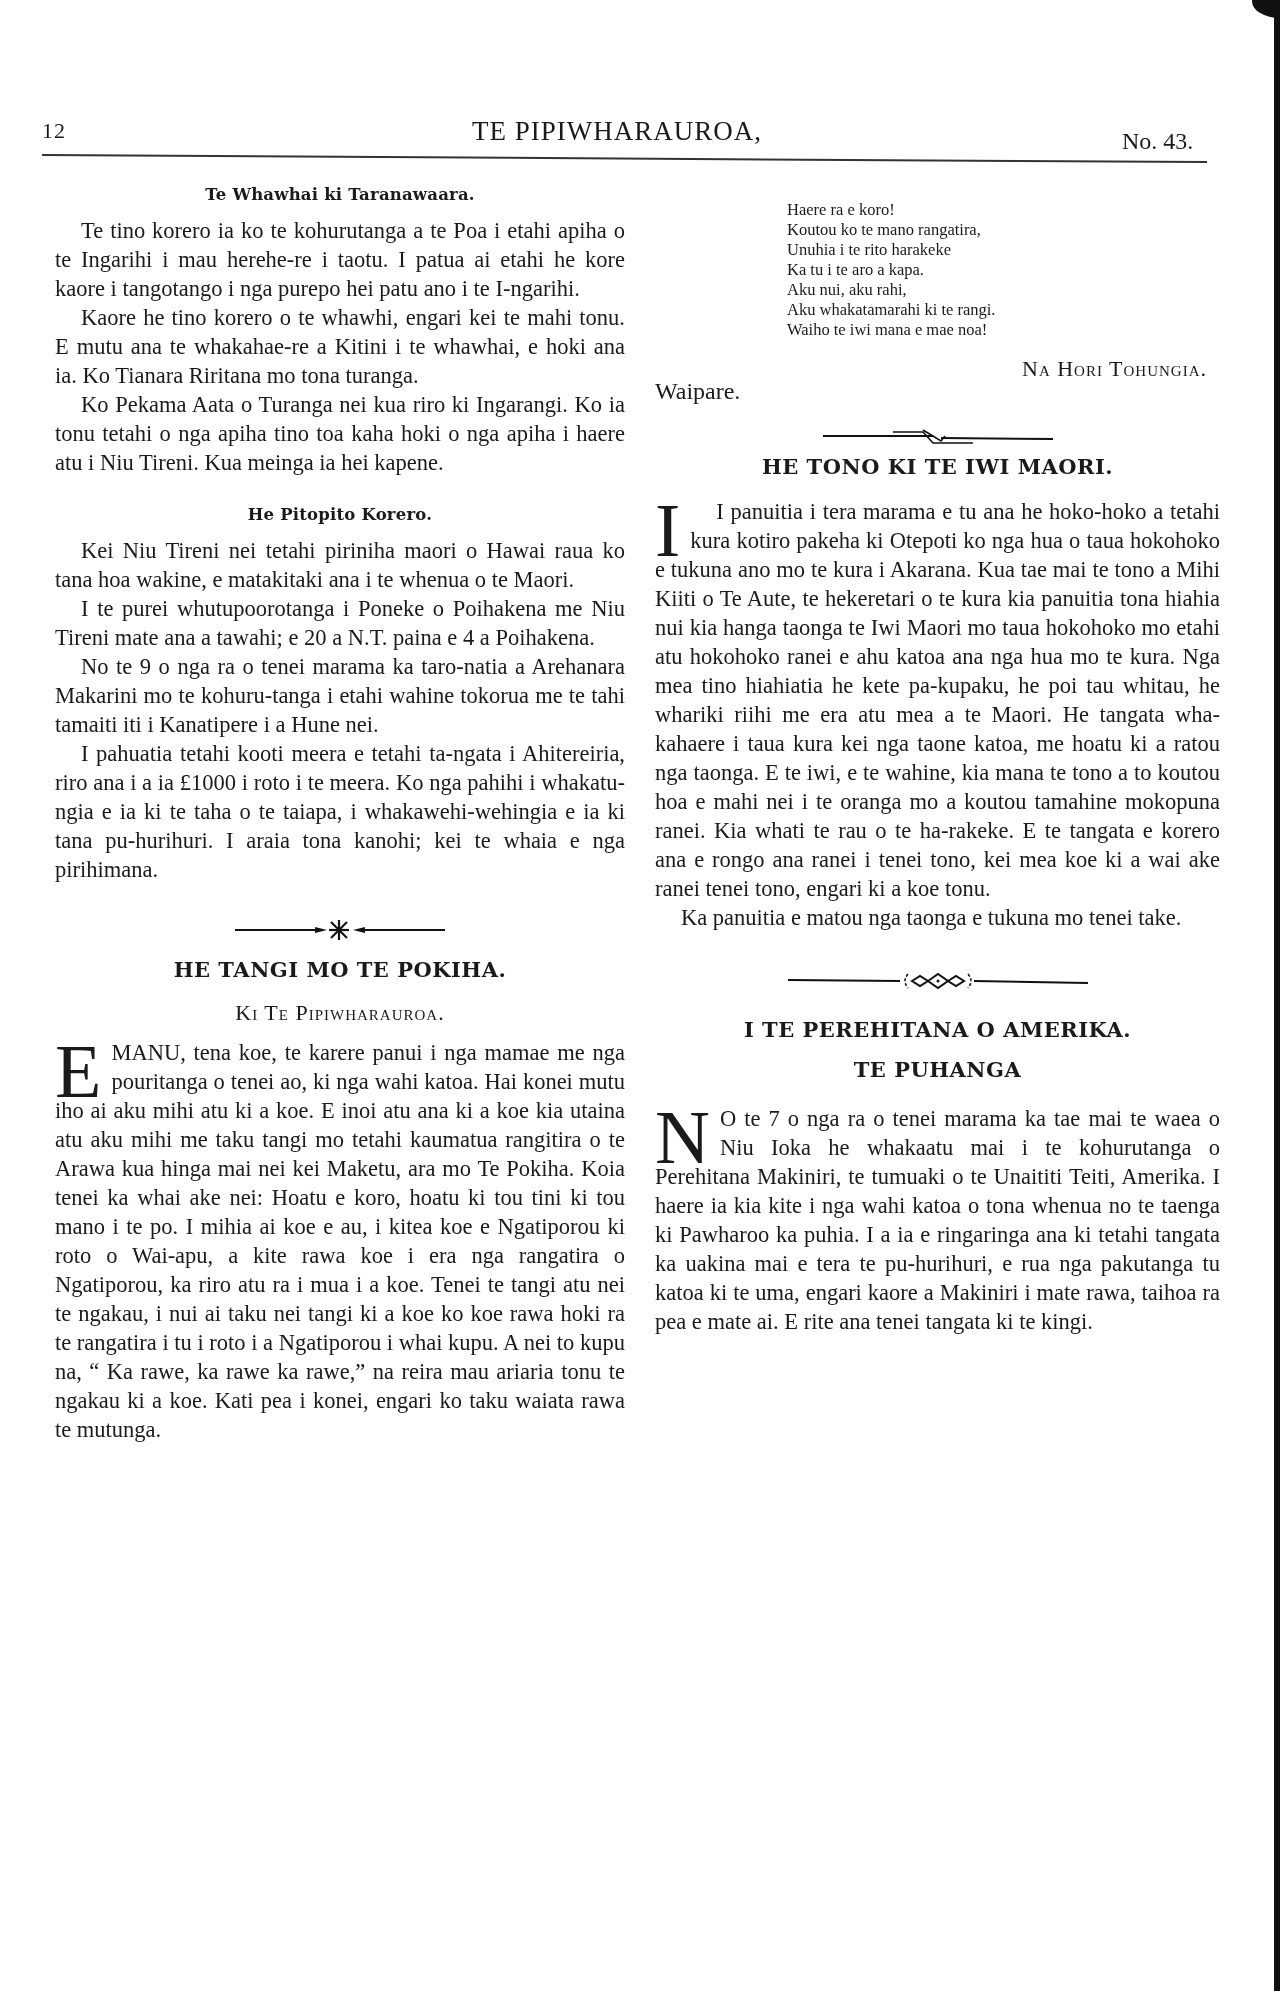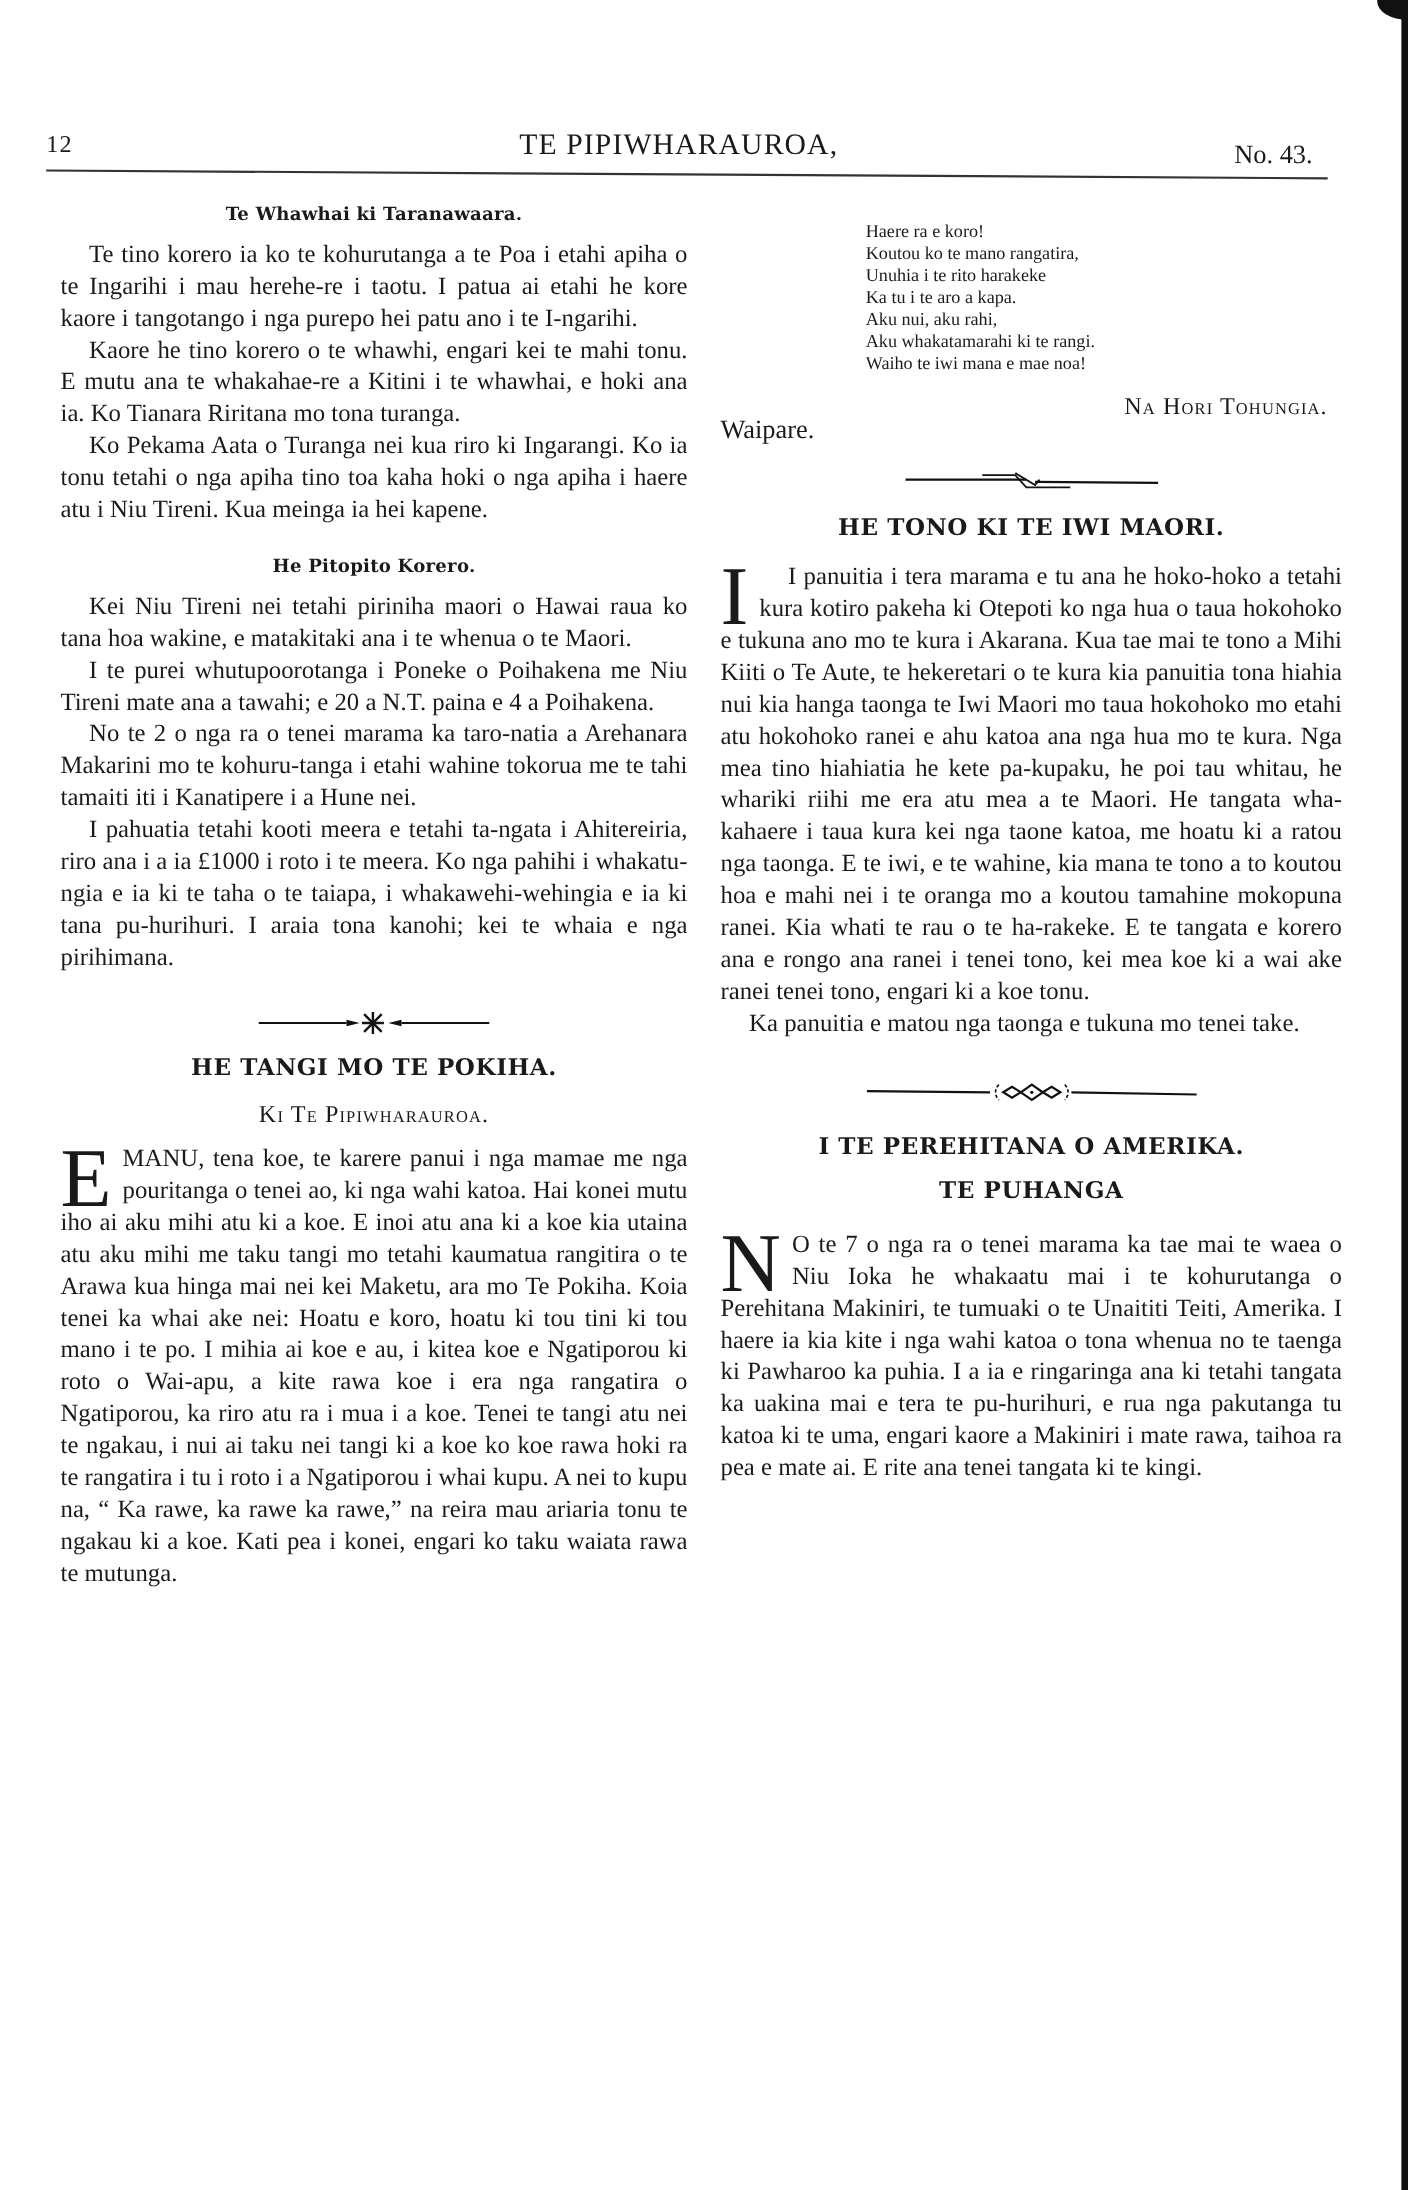--- a/index.html
+++ b/index.html
@@ -76,21 +76,21 @@
     <h3 class="subhead">Te Whawhai ki Taranawaara.</h3>
     <p class="para">Te tino korero ia ko te kohurutanga a te Poa i etahi apiha o te Ingarihi i mau herehe-re i taotu. I patua ai etahi he kore kaore i tangotango i nga purepo hei patu ano i te I-ngarihi.</p>
     <p class="para">Kaore he tino korero o te whawhi, engari kei te mahi tonu. E mutu ana te whakahae-re a Kitini i te whawhai, e hoki ana ia. Ko Tianara Riritana mo tona turanga.</p>
     <p class="para">Ko Pekama Aata o Turanga nei kua riro ki Ingarangi. Ko ia tonu tetahi o nga apiha tino toa kaha hoki o nga apiha i haere atu i Niu Tireni. Kua meinga ia hei kapene.</p>
   </section>
 
   <section style="margin-top:28px">
     <h3 class="subhead">He Pitopito Korero.</h3>
     <p class="para">Kei Niu Tireni nei tetahi piriniha maori o Hawai raua ko tana hoa wakine, e matakitaki ana i te whenua o te Maori.</p>
     <p class="para">I te purei whutupoorotanga i Poneke o Poihakena me Niu Tireni mate ana a tawahi; e 20 a N.T. paina e 4 a Poihakena.</p>
-    <p class="para">No te 2 o nga ra o tenei marama ka taro-natia a Arehanara Makarini mo te kohuru-tanga i etahi wahine tokorua me te tahi tamaiti iti i Kanatipere i a Hune nei.</p>
+    <p class="para">No te 9 o nga ra o tenei marama ka taro-natia a Arehanara Makarini mo te kohuru-tanga i etahi wahine tokorua me te tahi tamaiti iti i Kanatipere i a Hune nei.</p>
     <p class="para">I pahuatia tetahi kooti meera e tetahi ta-ngata i Ahitereiria, riro ana i a ia £1000 i roto i te meera. Ko nga pahihi i whakatu-ngia e ia ki te taha o te taiapa, i whakawehi-wehingia e ia ki tana pu-hurihuri. I araia tona kanohi; kei te whaia e nga pirihimana.</p>
   </section>
 
   <svg class="ornament" width="210" height="24" viewBox="0 0 210 24" style="margin-top:34px">
     <line x1="0" y1="12" x2="80" y2="12" stroke="#111" stroke-width="2"></line>
     <polygon points="80,9 92,12 80,15" fill="#111"></polygon>
     <g stroke="#111" stroke-width="2.2">
       <line x1="96" y1="4" x2="112" y2="20"></line>
         <line x1="112" y1="4" x2="96" y2="20"></line>
       <line x1="104" y1="2" x2="104" y2="22"></line>
@@ -122,21 +122,21 @@
   <div class="signature" style="margin-right:13px">Na Hori Tohungia.</div>
   <div class="place">Waipare.</div>
 
   <svg class="ornament" width="230" height="20" viewBox="0 0 230 20" style="margin-top:22px">
     <line x1="0" y1="9" x2="110" y2="9" stroke="#111" stroke-width="2"></line>
     <path d="M70,5 L100,5 L110,16 L150,16" fill="none" stroke="#111" stroke-width="1.6"></path>
     <path d="M100,3 L118,14 L122,9" fill="none" stroke="#111" stroke-width="1.6"></path>
     <line x1="118" y1="11" x2="230" y2="12" stroke="#111" stroke-width="2"></line>
   </svg>
 
-  <section style="margin-top:12px">
+  <section style="">
     <h2 class="bighead">HE TONO KI TE IWI MAORI.</h2>
     <p class="para noindent" style="margin-top:10px">
       <span class="dropcap">I</span>
     </p>
     <p class="para">I panuitia i tera marama e tu ana he hoko-hoko a tetahi kura kotiro pakeha ki Otepoti ko nga hua o taua hokohoko e tukuna ano mo te kura i Akarana. Kua tae mai te tono a Mihi Kiiti o Te Aute, te hekeretari o te kura kia panuitia tona hiahia nui kia hanga taonga te Iwi Maori mo taua hokohoko mo etahi atu hokohoko ranei e ahu katoa ana nga hua mo te kura. Nga mea tino hiahiatia he kete pa-kupaku, he poi tau whitau, he whariki riihi me era atu mea a te Maori. He tangata wha-kahaere i taua kura kei nga taone katoa, me hoatu ki a ratou nga taonga. E te iwi, e te wahine, kia mana te tono a to koutou hoa e mahi nei i te oranga mo a koutou tamahine mokopuna ranei. Kia whati te rau o te ha-rakeke. E te tangata e korero ana e rongo ana ranei i tenei tono, kei mea koe ki a wai ake ranei tenei tono, engari ki a koe tonu.</p>
     <p class="para">Ka panuitia e matou nga taonga e tukuna mo tenei take.</p>
   </section>
 
   <svg class="ornament" width="300" height="22" viewBox="0 0 300 22" style="margin-top:38px">
     <line x1="0" y1="10" x2="112" y2="11" stroke="#111" stroke-width="2"></line>

